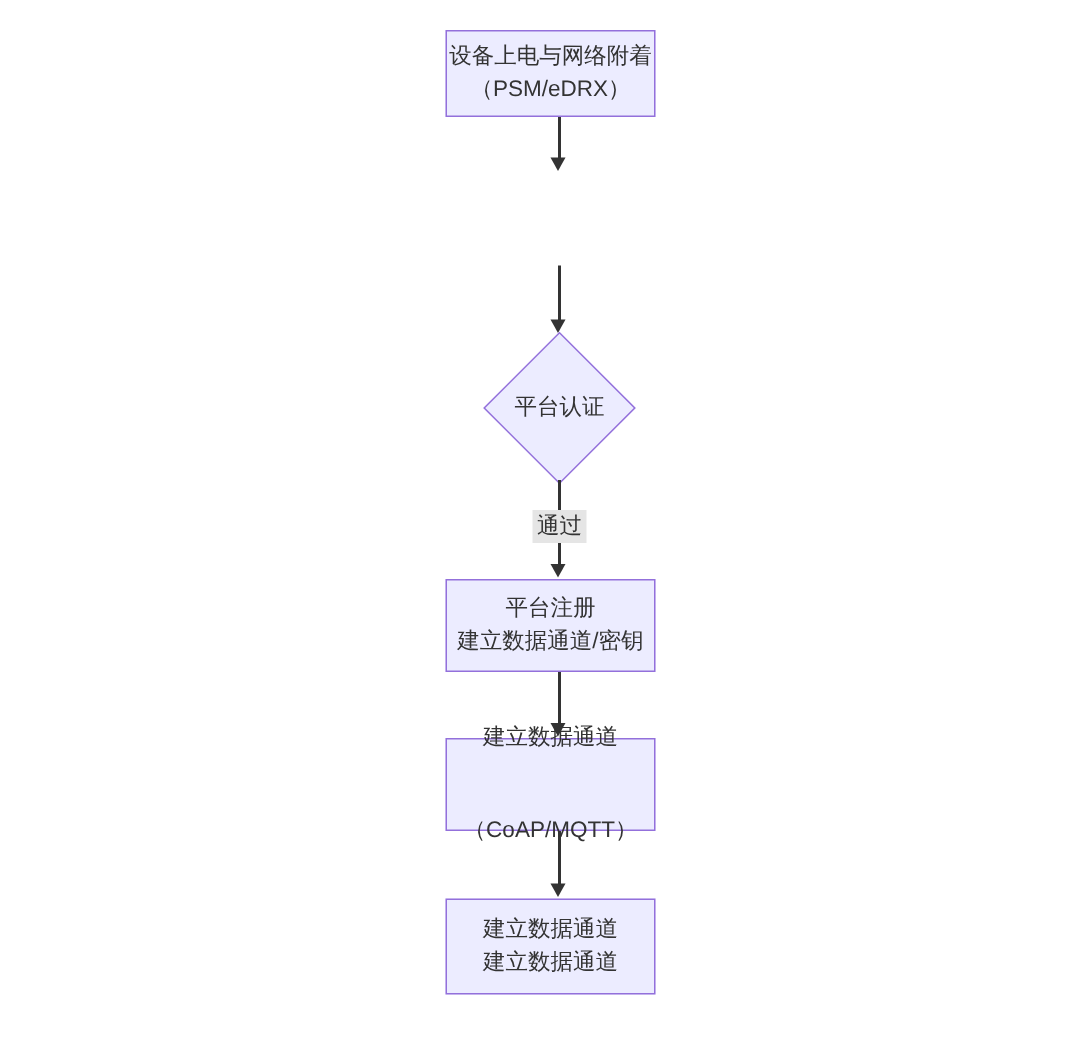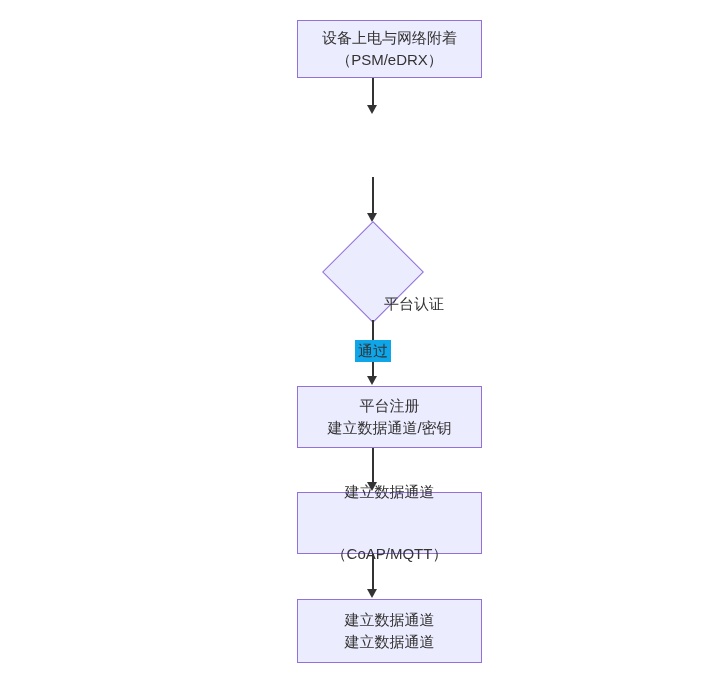--- a/index.html
+++ b/index.html
@@ -24,64 +24,63 @@
     display: flex;
     flex-direction: column;
     align-items: center;
     justify-content: center;
     text-align: center;
     font-size: 15px;
     line-height: 22px;
   }
   .rect {
     left: 297px;
-    width: 185px;
+    width: 140px;
   }
   .diamond-shape {
     position: absolute;
     box-sizing: border-box;
     width: 72px;
     height: 72px;
     left: 337px;
     top: 236px;
     background: #ECECFF;
     border: 1px solid #9370DB;
     transform: rotate(45deg);
   }
   .diamond-label {
     position: absolute;
-    left: 342px;
+    left: 322px;
     top: 261px;
     width: 102px;
-    text-align: right;
+    text-align: center;
     color: #333333;
     font-size: 15px;
     line-height: 22px;
-    margin-top: 32px;
   }
   .edge-line {
     position: absolute;
     left: 372px;
     width: 1.5px;
     background: #333333;
   }
   .arrow-head {
     position: absolute;
     left: 367px;
     width: 0;
     height: 0;
     border-left: 5.5px solid transparent;
     border-right: 5.5px solid transparent;
     border-top: 9px solid #333333;
   }
   .edge-label {
     position: absolute;
     left: 373px;
     transform: translateX(-50%);
-    background: #0ea5e9;
+    background: #e5e5e5;
     color: #333333;
     font-size: 15px;
     line-height: 20px;
     padding: 1px 3px;
     white-space: nowrap;
   }
 </style>
 </head>
 <body>
 

